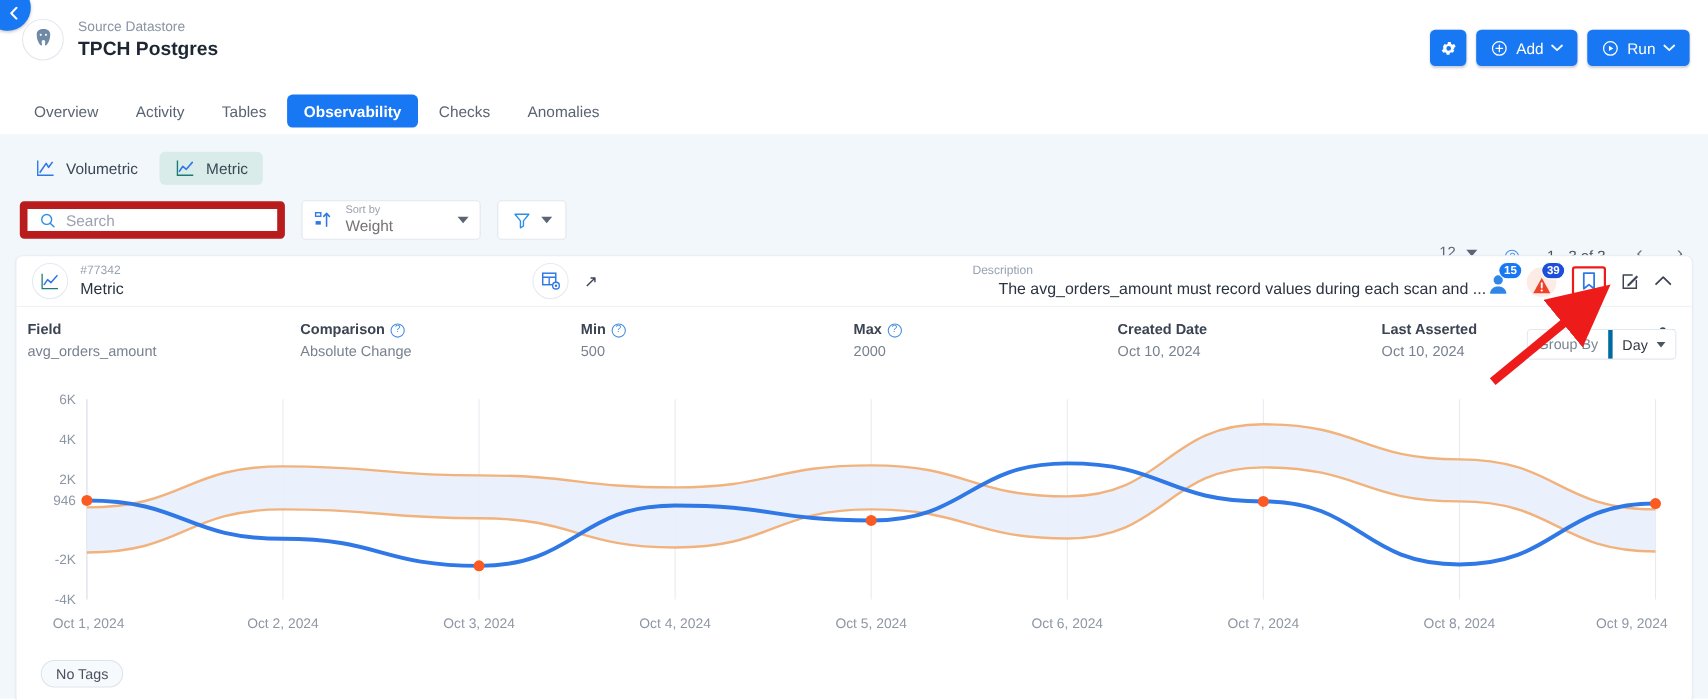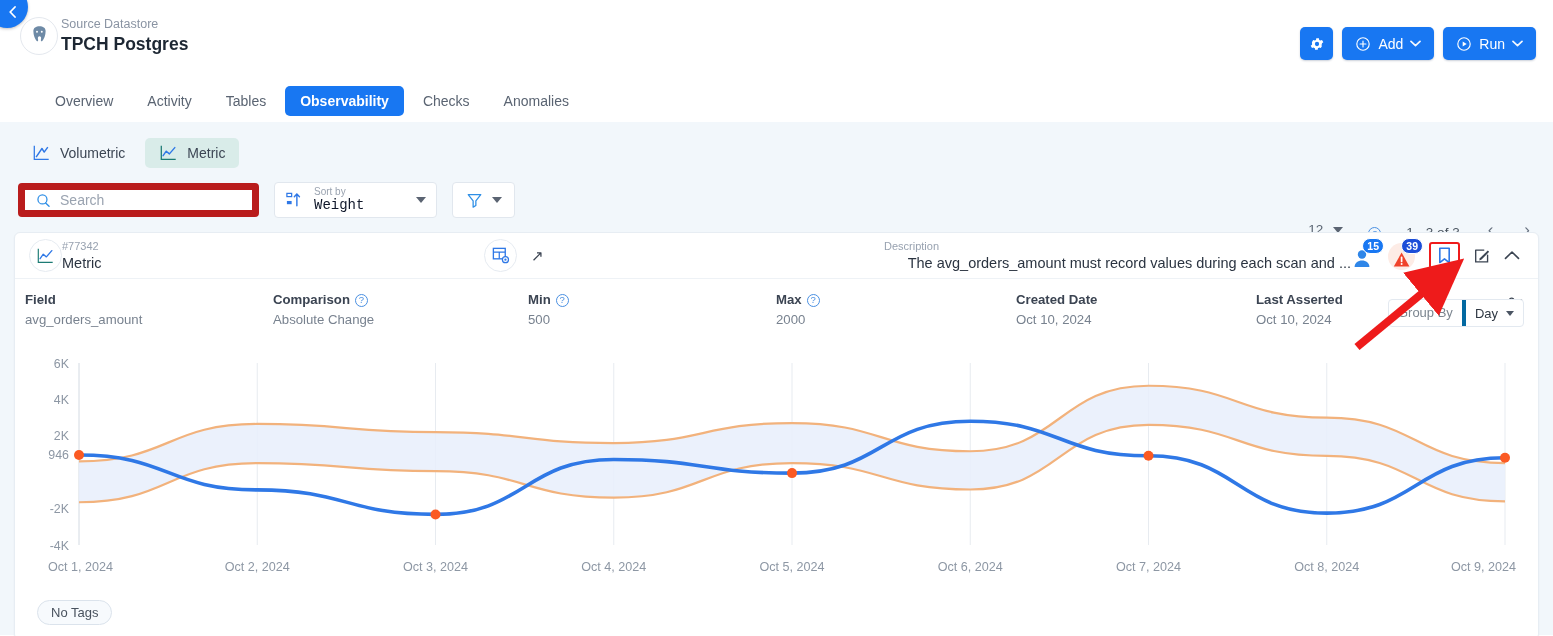--- a/index.html
+++ b/index.html
@@ -22,21 +22,21 @@
     z-index: 30; cursor: pointer;
   }
   .back-btn svg { margin-left: 11px; margin-top: 10px; }
 
   
   .header {
     position: relative; height: 80px; padding: 16px 16px 0 16px;
     display: flex; align-items: flex-start; justify-content: space-between;
     background: #fff;
   }
-  .ds-id { display: flex; align-items: center; gap: 3px; padding-left: 4px; }
+  .ds-id { display: flex; align-items: center; gap: 13px; padding-left: 4px; }
   .ds-logo {
     width: 38px; height: 38px; border-radius: 50%;
     border: 1px solid #e4e8ee; background: #fff;
     display:flex; align-items:center; justify-content:center;
   }
   .ds-text .ds-sub { font-size: 12.5px; color: #8a94a3; line-height: 17px; }
   .ds-text .ds-title { font-size: 17.5px; font-weight: bold; color: #1d2733; line-height: 22px; }
 
   .hdr-actions { display: flex; gap: 9px; align-items: center; padding-top: 11px; padding-right: 1px;}
   .btn-blue {
@@ -44,21 +44,21 @@
     height: 33px; display: flex; align-items: center; gap: 7px;
     padding: 0 13px; font-size: 14px; cursor: pointer;
     box-shadow: 0 1px 2px rgba(16,40,80,.22);
   }
   .btn-blue.icon-only { padding: 0; width: 33px; justify-content: center; }
   .btn-blue .caret { font-size: 9px; opacity: .95; }
 
   
   .tabs {
     display: flex; align-items: center; gap: 4px;
-    padding: 0 16px; height: 42px; background:#fff;margin-left:24px;
+    padding: 0 16px; height: 42px; background:#fff;
   }
   .tab {
     font-size: 14px; color: #5a6472; padding: 7px 15px;
     border-radius: 5px; cursor: pointer; white-space: nowrap;
   }
   .tab.active { background: #1877f2; color: #fff; font-weight: bold; }
 
   
   .body-wrap { background: #f2f7fb; padding: 0 0 0 0; height: 513px; }
 
@@ -84,21 +84,21 @@
   }
   .search-box input::placeholder { color: #9aa3b0; }
 
   .sortby {
     width: 163px; height: 36px; background:#fff; border:1px solid #e1e7ee;
     border-radius: 4px; display:flex; align-items:center; gap:10px; padding: 0 10px;
     cursor: pointer;
   }
   .sortby .labels { line-height: 1.05; flex: 1; }
   .sortby .lab-top { font-size: 10px; color:#9aa3b0; }
-  .sortby .lab-val { font-size: 14px; color:#0f172a;font-family:Liberation Mono, monospace; }
+  .sortby .lab-val { font-size: 14px; color:#737373; }
   .dd-caret { width:0;height:0;border-left:5px solid transparent;border-right:5px solid transparent;border-top:6px solid #5b6472; }
 
   .filter-btn {
     width: 63px; height: 36px; background:#fff; border:1px solid #e1e7ee;
     border-radius: 4px; display:flex; align-items:center; justify-content:center; gap:9px;
     cursor: pointer;
   }
 
   .pager {
     position: absolute; right: 20px; top: 16px;
@@ -111,21 +111,21 @@
   
   .card {
     margin: 14px 14px 0 14px; background: #fff; border-radius: 6px;
     border: 1px solid #e7edf3; box-shadow: 0 1px 2px rgba(20,40,70,.05);
     height: 408px; position: relative; overflow: hidden;
   }
   .card-top {
     height: 46px; display: flex; align-items: center; padding: 0 14px;
     border-bottom: 1px solid #eef2f6; position: relative;
   }
-  .ct-block { display:flex; align-items:center; }
+  .ct-block { display:flex; align-items:center; gap: 11px; }
   .ct-circle {
     width: 33px; height: 33px; border-radius:50%; border:1px solid #e6ebf1;
     display:flex; align-items:center; justify-content:center; background:#fff;
   }
   .ct-sub { font-size: 11px; color:#98a2b0; line-height: 15px; }
   .ct-val { font-size: 14.5px; color:#2b3441; line-height: 18px; }
 
   .ct-type { width: 455px; }
   .ct-table { width: 400px; display:flex; align-items:center; gap:11px; }
   .ext-link { color:#3b4452; font-size: 15px; margin-left: 3px; }

